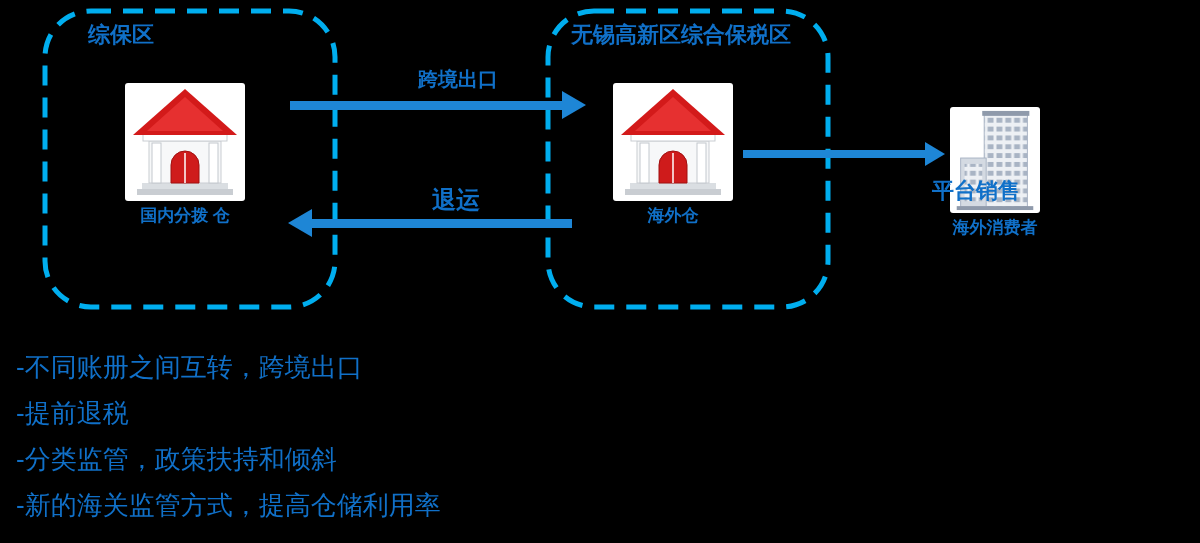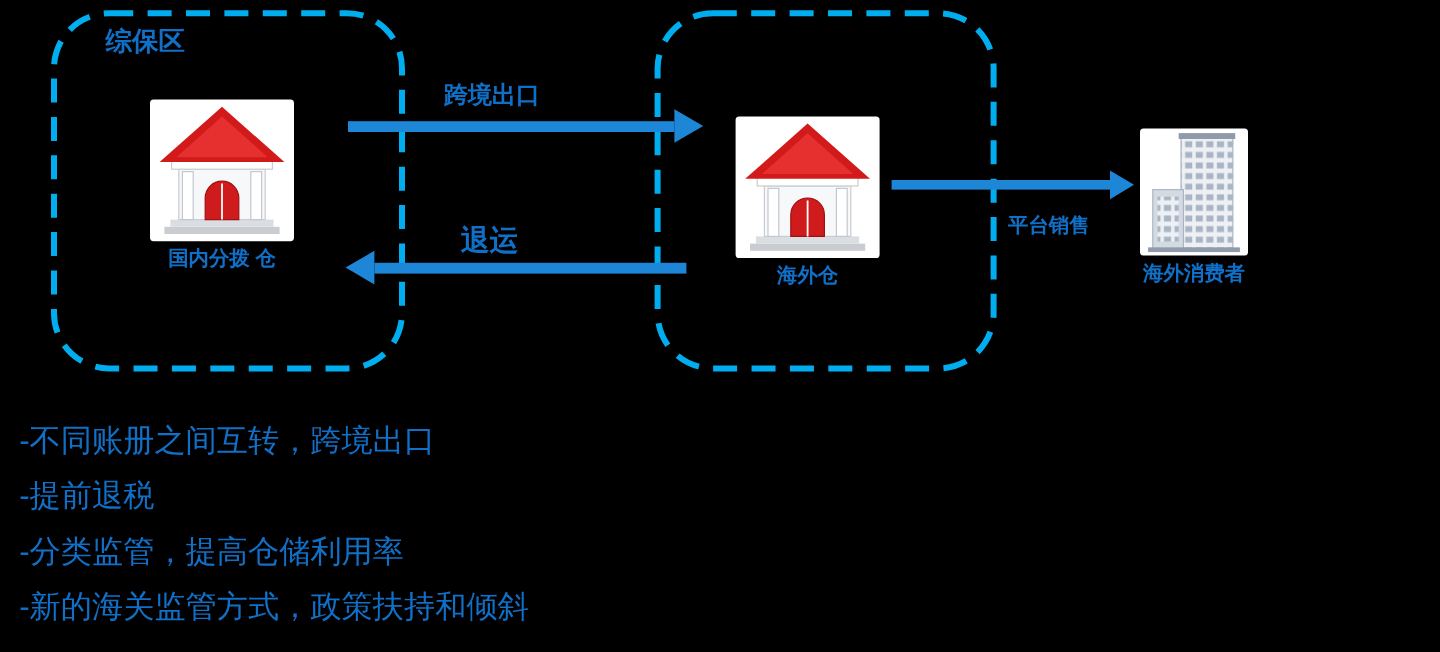--- a/index.html
+++ b/index.html
@@ -14,58 +14,59 @@
   .zone-label{position:absolute;font-size:22px;font-weight:bold;color:var(--text-blue,#1070C8);white-space:nowrap;}
   .node{position:absolute;display:flex;flex-direction:column;align-items:center;}
   .icon-panel{background:var(--icon-panel,#fff);border-radius:3px;line-height:0;}
   .node-label{margin-top:3px;font-size:17px;font-weight:bold;color:var(--text-blue,#1070C8);white-space:nowrap;}
   .arrow{position:absolute;display:flex;align-items:center;}
   .arrow .bar{flex:1;height:9px;background:var(--arrow-blue,#1E86D6);}
   .arrow .head-right{width:0;height:0;border-top:14px solid transparent;border-bottom:14px solid transparent;border-left:24px solid var(--arrow-blue,#1E86D6);}
   .arrow .head-left{width:0;height:0;border-top:14px solid transparent;border-bottom:14px solid transparent;border-right:24px solid var(--arrow-blue,#1E86D6);}
   .arrow-sm .bar{height:8px;}
   .arrow-sm .head-right{border-top-width:12px;border-bottom-width:12px;border-left-width:20px;}
-  .arrow-label{position:absolute;font-weight:bold;color:var(--text-blue,#1070C8);white-space:nowrap;}
+  .arrow-label{position:absolute;font-weight:bold;color:var(--text-blue,#1070C8);white-space:nowrap;margin-left:48px;}
   .note{position:absolute;left:16px;font-size:26px;color:var(--text-blue,#1070C8);white-space:nowrap;}
 </style>
 </head>
 <body>
 
 <div class="zone" style="left:42px;top:8px;width:296px;height:302px">
   <svg width="296" height="302">
     <rect class="zone-border-rect" x="3" y="3" width="290" height="296" rx="46"></rect>
   </svg>
   <div class="zone-label" style="left:46px;top:12px">综保区</div>
 </div>
 
 <div class="zone" style="left:545px;top:8px;width:286px;height:302px">
   <svg width="286" height="302">
     <rect class="zone-border-rect" x="3" y="3" width="280" height="296" rx="46"></rect>
   </svg>
+  <div class="zone-label" style="left:26px;top:12px">无锡高新区综合保税区</div>
 </div>
 
 <div class="node" style="left:123px;top:83px;width:124px">
   <div class="icon-panel">
     <svg viewBox="0 0 120 118" width="120" height="118">
       <rect x="12" y="106" width="96" height="6" fill="#C9CDD2"></rect>
       <rect x="17" y="100" width="86" height="6" fill="#DADEE2"></rect>
       <rect x="24" y="58" width="72" height="42" fill="#F7F8F9" stroke="#C9CDD2"></rect>
       <rect x="27" y="60" width="9" height="40" fill="#FFFFFF" stroke="#C3C8CE"></rect>
       <rect x="84" y="60" width="9" height="40" fill="#FFFFFF" stroke="#C3C8CE"></rect>
       <path d="M46 100 v-18 a14 14 0 0 1 28 0 v18 z" fill="#CF1B1B" stroke="#A01010"></path>
       <line x1="60" y1="70" x2="60" y2="100" stroke="#FFFFFF" stroke-width="1.5"></line>
       <rect x="18" y="50" width="84" height="8" fill="#FFFFFF" stroke="#C9CDD2"></rect>
       <polygon points="60,6 8,52 112,52" fill="#D31A1A"></polygon>
       <polygon points="60,14 22,48 98,48" fill="#E63030"></polygon>
     </svg>
   </div>
   <div class="node-label">国内分拨 仓</div>
 </div>
 
-<div class="node" style="left:611px;top:97px;width:124px">
+<div class="node" style="left:611px;top:83px;width:124px">
   <div class="icon-panel">
     <svg viewBox="0 0 120 118" width="120" height="118">
       <rect x="12" y="106" width="96" height="6" fill="#C9CDD2"></rect>
       <rect x="17" y="100" width="86" height="6" fill="#DADEE2"></rect>
       <rect x="24" y="58" width="72" height="42" fill="#F7F8F9" stroke="#C9CDD2"></rect>
       <rect x="27" y="60" width="9" height="40" fill="#FFFFFF" stroke="#C3C8CE"></rect>
       <rect x="84" y="60" width="9" height="40" fill="#FFFFFF" stroke="#C3C8CE"></rect>
       <path d="M46 100 v-18 a14 14 0 0 1 28 0 v18 z" fill="#CF1B1B" stroke="#A01010"></path>
       <line x1="60" y1="70" x2="60" y2="100" stroke="#FFFFFF" stroke-width="1.5"></line>
       <rect x="18" y="50" width="84" height="8" fill="#FFFFFF" stroke="#C9CDD2"></rect>
@@ -104,18 +105,18 @@
 <div class="arrow" style="left:288px;top:209px;width:284px;height:28px">
   <div class="head-left"></div>
   <div class="bar"></div>
 </div>
 <div class="arrow-label" style="left:384px;top:184px;font-size:24px">退运</div>
 
 <div class="arrow arrow-sm" style="left:743px;top:142px;width:202px;height:24px">
   <div class="bar"></div>
   <div class="head-right"></div>
 </div>
-<div class="arrow-label" style="left:840px;top:176px;font-size:17px">平台销售</div>
+<div class="arrow-label" style="left:884px;top:176px;font-size:22px">平台销售</div>
 
 <div class="note" style="top:350px">-不同账册之间互转，跨境出口</div>
 <div class="note" style="top:396px">-提前退税</div>
-<div class="note" style="top:442px">-分类监管，提高仓储利用率</div>
-<div class="note" style="top:488px">-新的海关监管方式，政策扶持和倾斜</div>
+<div class="note" style="top:442px">-分类监管，政策扶持和倾斜</div>
+<div class="note" style="top:488px">-新的海关监管方式，提高仓储利用率</div>
 
 </body></html>

